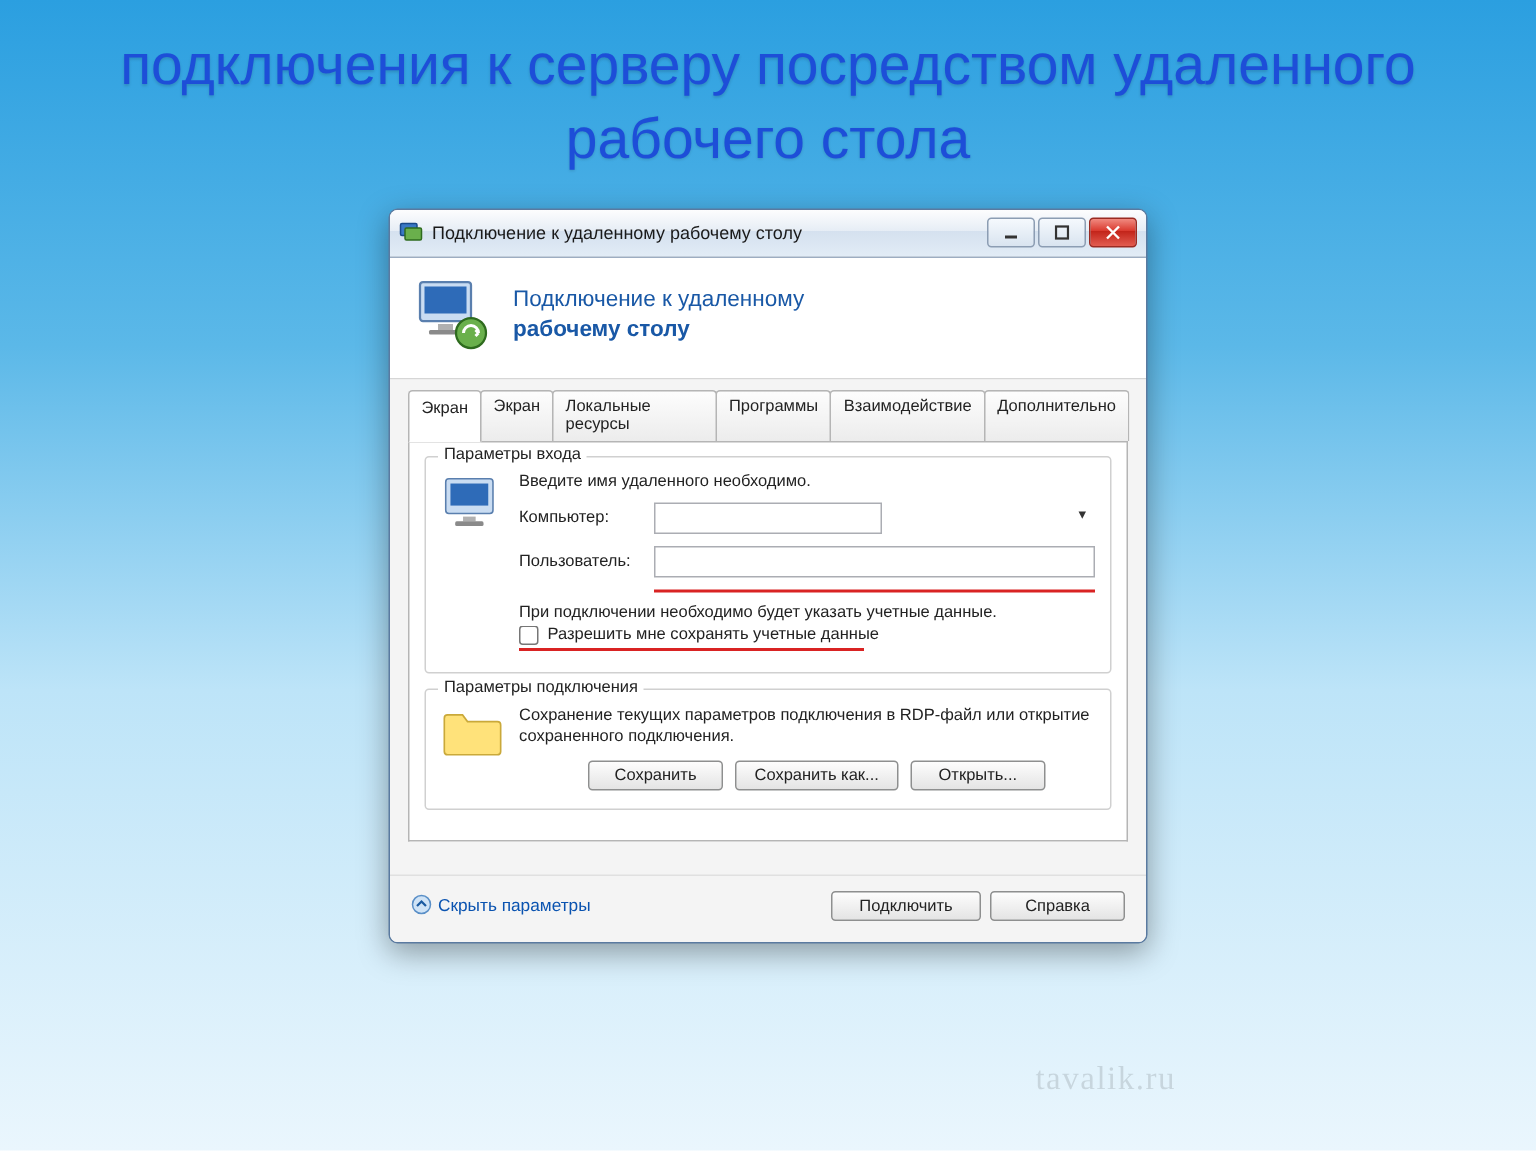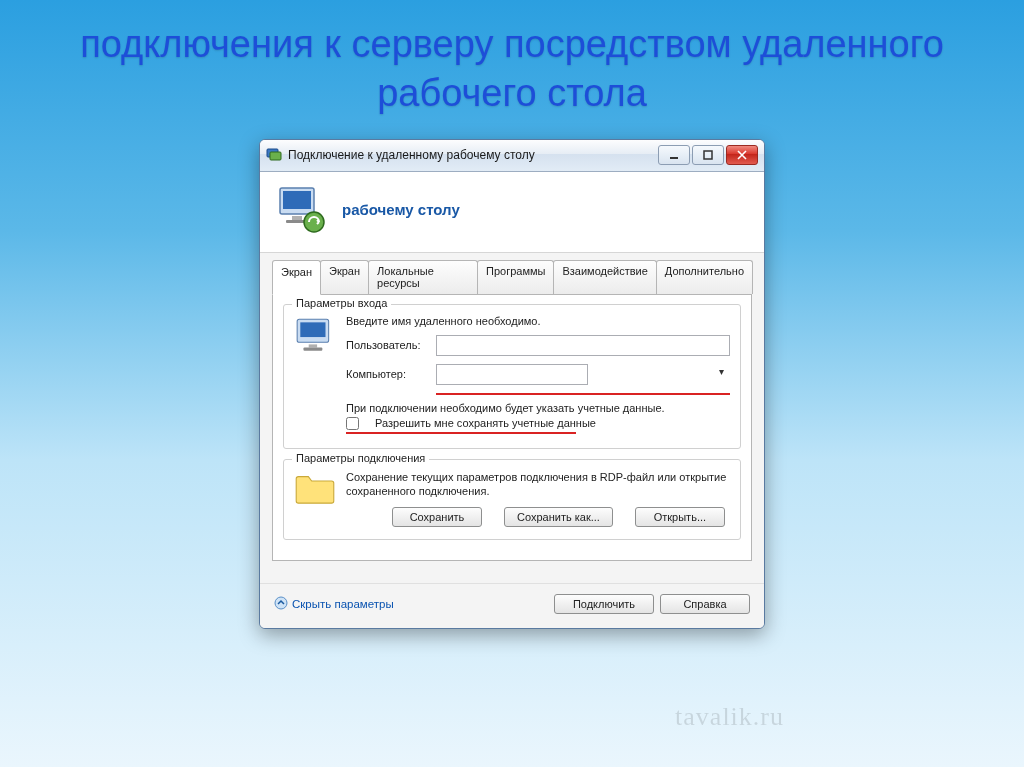--- a/index.html
+++ b/index.html
@@ -150,24 +150,24 @@
   }
 
   .underline-red {
     height: 2px;
     background: #d92323;
     margin: 0 0 2px 90px;
   }
 
   .hint { font-size: 11px; color: #222; margin: 6px 0 1px 0; line-height: 1.35; }
 
-  .check-line { display: flex; align-items: center; gap: 16px; font-size: 11px; }
+  .check-line { display: flex; align-items: center; gap: 6px; font-size: 11px; }
   .check-line input { width: 13px; height: 13px; }
 
-  .btn-row { display: flex; gap: 22px; margin-top: 8px; padding-left: 46px; }
+  .btn-row { display: flex; gap: 8px; margin-top: 8px; padding-left: 46px; }
   .win-btn {
     font-size: 11px;
     padding: 3px 12px;
     background: linear-gradient(180deg,#fdfdfd,#e4e4e4);
     border: 1px solid #8e8f8f;
     border-radius: 3px;
     cursor: pointer;
     min-width: 90px;
     color: #222;
   }
@@ -185,21 +185,21 @@
     color: #0a53b0;
     cursor: pointer;
     display: flex; align-items: center; gap: 4px;
   }
   .spacer { flex: 1; }
 
   .watermark {
     position: absolute;
     right: 240px;
     bottom: 35px;
-    font-size: 26px;
+    font-size: 22px;
     color: rgba(0,0,0,0.12);
     font-family: Georgia, serif;
     letter-spacing: 1px;
     pointer-events: none;
   }
 
   
   .monitor-big {
     width: 52px; height: 52px;
   }
@@ -246,20 +246,21 @@
         <rect x="4" y="4" width="34" height="26" rx="2" fill="#c9dcf2" stroke="#5a7fae" stroke-width="1.5"></rect>
         <rect x="7" y="7" width="28" height="18" fill="#2e6bb8"></rect>
         <rect x="16" y="32" width="10" height="4" fill="#b0b0b0"></rect>
         <rect x="10" y="36" width="22" height="3" rx="1" fill="#8a8a8a"></rect>
         <circle cx="38" cy="38" r="10" fill="#6ab04c" stroke="#2e6b1e" stroke-width="1.5"></circle>
         <path d="M33 38 a5 5 0 0 1 10 0" fill="none" stroke="#fff" stroke-width="2"></path>
         <path d="M43 38 l-2 -2 M43 38 l-2 2" stroke="#fff" stroke-width="2" fill="none"></path>
       </svg>
     </span>
     <div class="header-text">
+      <div>Подключение к удаленному</div>
       <div class="bold">рабочему столу</div>
     </div>
   </div>
 
   <div class="body">
     <div class="tabs">
       <div class="tab active">Экран</div>
       <div class="tab">Экран</div>
       <div class="tab">Локальные ресурсы</div>
       <div class="tab">Программы</div>
@@ -279,29 +280,29 @@
                 <rect x="6" y="7" width="24" height="14" fill="#2e6bb8"></rect>
                 <rect x="14" y="28" width="8" height="3" fill="#b0b0b0"></rect>
                 <rect x="9" y="31" width="18" height="3" rx="1" fill="#8a8a8a"></rect>
               </svg>
             </span>
           </div>
           <div class="gb-content">
             <div>Введите имя удаленного необходимо.</div>
 
             <div class="form-line">
-              <div class="form-label">Пользователь:</div>
-              <input class="form-input" value="" style="">
-            </div>
-
-            <div class="form-line">
               <div class="form-label">Компьютер:</div>
               <div class="combo" style="flex:1;position:relative;">
                 <input class="form-input" value="" style="">
               </div>
+            </div>
+
+            <div class="form-line">
+              <div class="form-label">Пользователь:</div>
+              <input class="form-input" value="" style="">
             </div>
             <div class="underline-red"></div>
 
             <div class="hint">При подключении необходимо будет указать учетные данные.</div>
 
             <label class="check-line">
               <input type="checkbox" style="">
               <span>Разрешить мне сохранять учетные данные</span>
             </label>
             <div class="underline-red" style="margin-left:0;margin-top:2px;width:230px;"></div>

